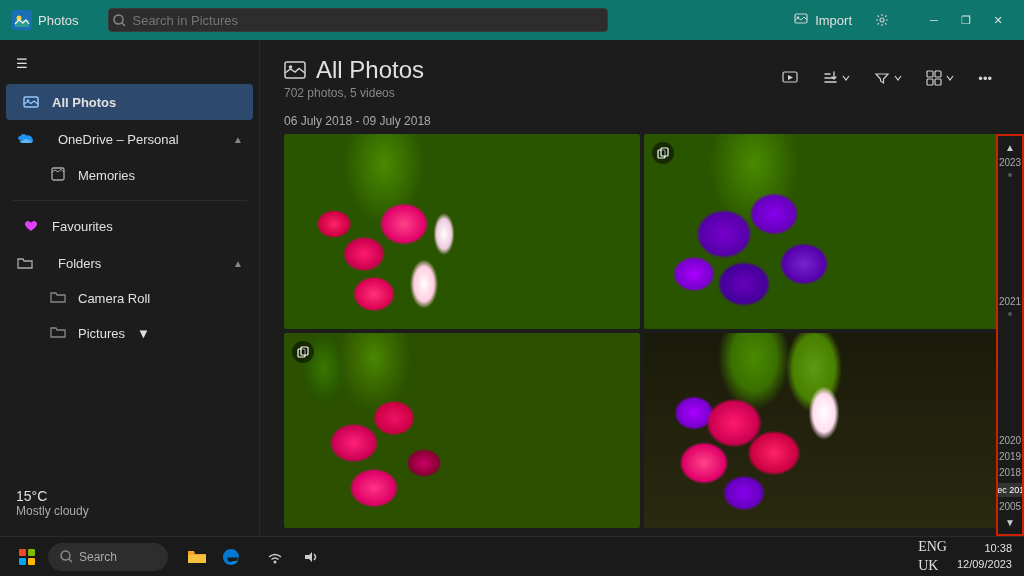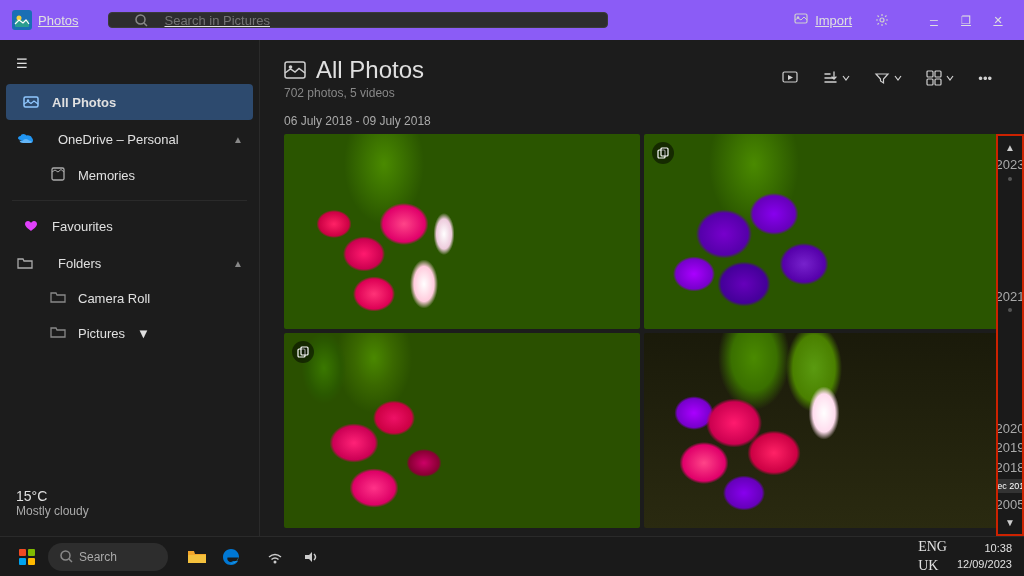--- a/index.html
+++ b/index.html
@@ -10,51 +10,50 @@
       color: #e0e0e0;
       font-family: 'Segoe UI', Arial, sans-serif;
       font-size: 13px;
       overflow: hidden;
       display: flex;
       flex-direction: column;
     }
 
     
     .titlebar {
-      background: #8b5cf6;
+      background: #0f766e;
       height: 40px;
       display: flex;
       align-items: center;
       padding: 0 12px;
       gap: 10px;
       flex-shrink: 0;
-      text-decoration: underline;
     }
     .titlebar-logo {
       display: flex;
       align-items: center;
       gap: 6px;
       font-size: 13px;
       font-weight: 500;
     }
     .logo-icon {
       width: 20px;
       height: 20px;
     }
     .search-bar {
       flex: 1;
       margin: 0 20px;
       background: #2d2d2d;
       border: 1px solid #3a3a3a;
       border-radius: 4px;
-      height: 16px;
-      display: flex;
-      align-items: center;
-      padding: 0 26px;
-      gap: 16px;
+      height: 24px;
+      display: flex;
+      align-items: center;
+      padding: 0 4px;
+      gap: 6px;
       max-width: 500px;
     }
     .search-bar input {
       background: transparent;
       border: none;
       outline: none;
       color: #aaa;
       font-size: 13px;
       flex: 1;
     }
@@ -318,21 +317,21 @@
       z-index: 10;
       overflow: hidden;
     }
     .timeline-arrow {
       color: #ccc;
       font-size: 10px;
       cursor: pointer;
       padding: 2px;
     }
     .timeline-year {
-      font-size: 13px;
+      font-size: 10px;
       color: #aaa;
       writing-mode: horizontal-tb;
       text-align: center;
       line-height: 1.2;
       cursor: pointer;
       padding: 2px 0;
     }
     .timeline-dot {
       width: 4px;
       height: 4px;

